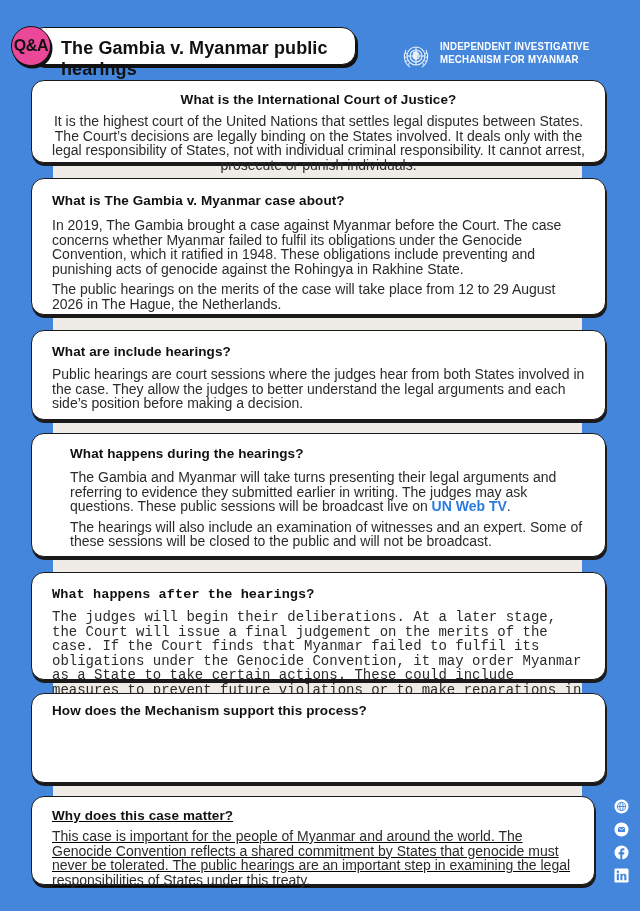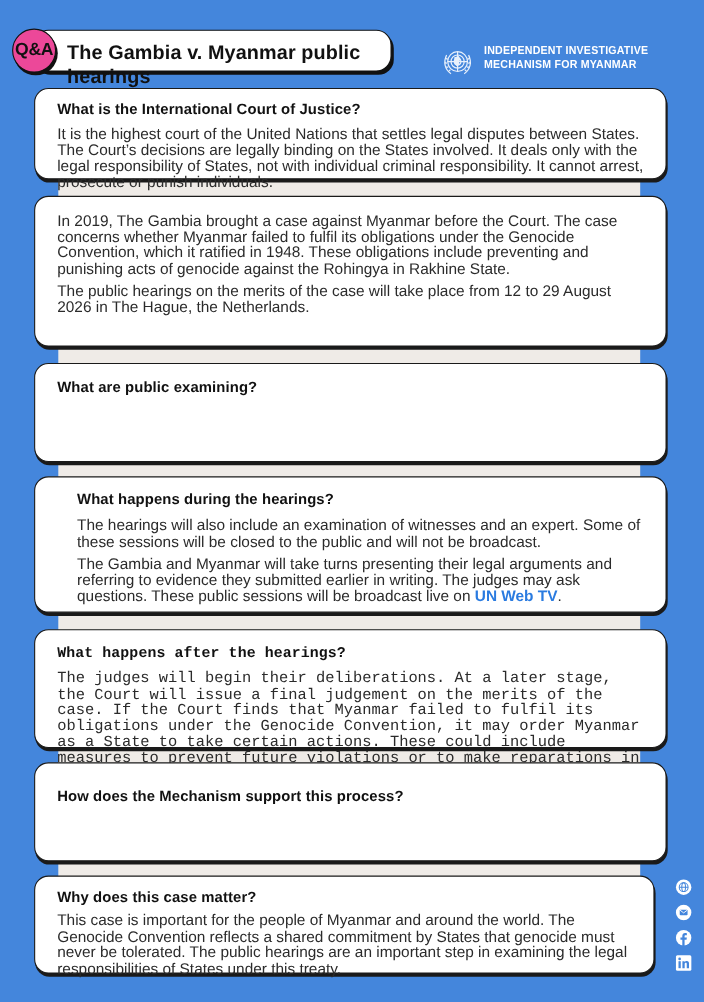--- a/index.html
+++ b/index.html
@@ -96,50 +96,52 @@
     </div>
   </div>
 
   <div class="stripe" style="top:158px;height:28px;"></div>
   <div class="stripe" style="top:310px;height:28px;"></div>
   <div class="stripe" style="top:415px;height:26px;"></div>
   <div class="stripe" style="top:552px;height:28px;"></div>
   <div class="stripe" style="top:675px;height:26px;"></div>
   <div class="stripe" style="top:778px;height:26px;"></div>
 
-  <div class="card" style="top:80px;height:83px;">
+  <div class="card" style="top:80px;height:83px;text-align:center;">
     <h2>What is the International Court of Justice?</h2>
     <p>It is the highest court of the United Nations that settles legal disputes between States. The Court’s decisions are legally binding on the States involved. It deals only with the legal responsibility of States, not with individual criminal responsibility. It cannot arrest, prosecute or punish individuals.</p>
   </div>
 
   <div class="card" style="top:178px;height:137px;padding-top:14px;">
+    <h2 style="margin-bottom:10px;">What is The Gambia v. Myanmar case about?</h2>
     <p>In 2019, The Gambia brought a case against Myanmar before the Court. The case concerns whether Myanmar failed to fulfil its obligations under the Genocide Convention, which it ratified in 1948. These obligations include preventing and punishing acts of genocide against the Rohingya in Rakhine State.</p>
     <p>The public hearings on the merits of the case will take place from 12 to 29 August 2026 in The Hague, the Netherlands.</p>
   </div>
 
   <div class="card" style="top:330px;height:90px;padding-top:13px;">
-    <h2 style="margin-bottom:8px;">What are public examining?</h2>
+    <h2 style="margin-bottom:8px;">What are include hearings?</h2>
+    <p>Public hearings are court sessions where the judges hear from both States involved in the case. They allow the judges to better understand the legal arguments and each side’s position before making a decision.</p>
   </div>
 
   <div class="card" style="top:433px;height:124px;padding-top:12px;padding-left:38px;">
     <h2 style="margin-bottom:9px;">What happens during the hearings?</h2>
+    <p><span>The Gambia and Myanmar will take turns presenting their legal arguments and referring to evidence they submitted earlier in writing. The judges may ask questions. These public sessions will be broadcast live on </span><a href="#">UN Web TV</a><span>.</span></p>
     <p>The hearings will also include an examination of witnesses and an expert. Some of these sessions will be closed to the public and will not be broadcast.</p>
-    <p><span>The Gambia and Myanmar will take turns presenting their legal arguments and referring to evidence they submitted earlier in writing. The judges may ask questions. These public sessions will be broadcast live on </span><a href="#">UN Web TV</a><span>.</span></p>
   </div>
 
   <div class="card" style="top:572px;height:108px;padding-top:14px;font-family:Liberation Mono, monospace;">
     <h2 style="margin-bottom:8px;">What happens after the hearings?</h2>
     <p>The judges will begin their deliberations. At a later stage, the Court will issue a final judgement on the merits of the case. If the Court finds that Myanmar failed to fulfil its obligations under the Genocide Convention, it may order Myanmar as a State to take certain actions. These could include measures to prevent future violations or to make reparations in the interest of victims.</p>
   </div>
 
-  <div class="card" style="top:693px;height:90px;padding-top:22px;">
+  <div class="card" style="top:693px;height:90px;padding-top:9px;">
     <h2 style="margin-bottom:8px;">How does the Mechanism support this process?</h2>
   </div>
 
-  <div class="card" style="top:796px;height:89px;padding-top:11px;width:564px;">
+  <div class="card" style="top:796px;height:89px;padding-top:11px;width:564px;text-decoration:underline;">
     <h2 style="margin-bottom:6px;">Why does this case matter?</h2>
     <p>This case is important for the people of Myanmar and around the world. The Genocide Convention reflects a shared commitment by States that genocide must never be tolerated. The public hearings are an important step in examining the legal responsibilities of States under this treaty.</p>
   </div>
 
   <div class="social">
     <svg class="ic" viewBox="0 0 16 16">
       <circle cx="8" cy="8" r="7.5" fill="#fff"></circle>
       <g fill="none" stroke="#4486dc" stroke-width="1">
         <circle cx="8" cy="8" r="4.3"></circle>
         <ellipse cx="8" cy="8" rx="1.8" ry="4.3"></ellipse>

